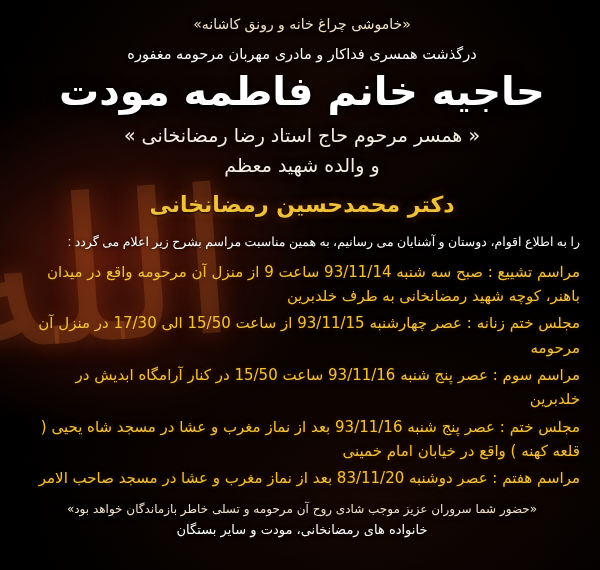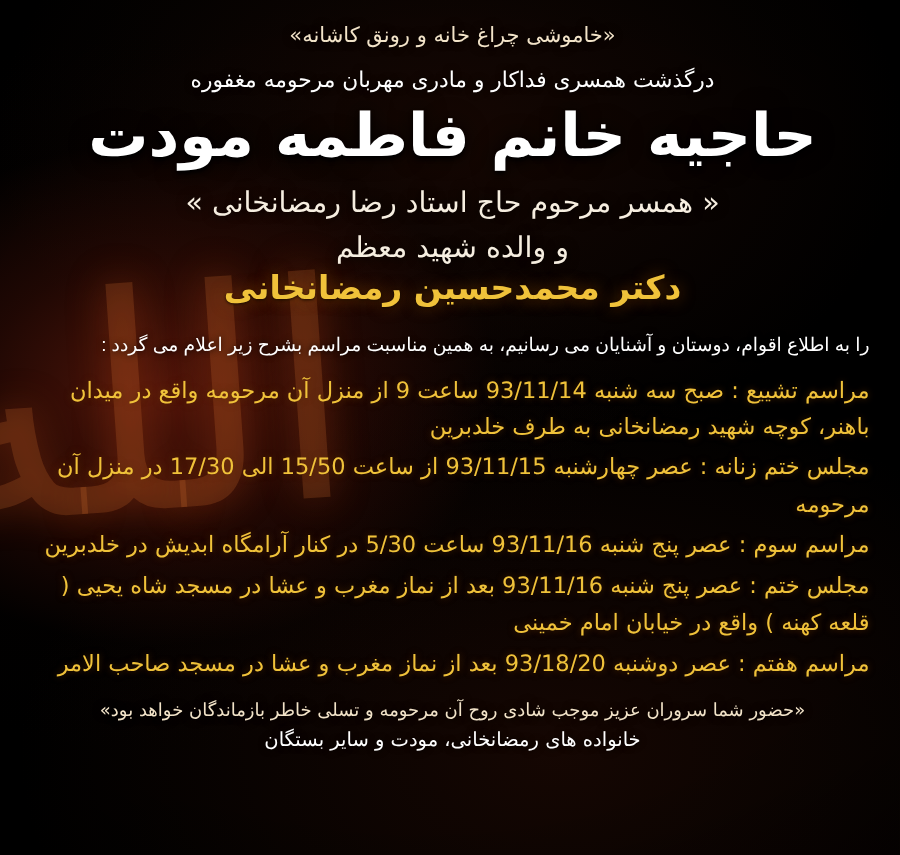--- a/index.html
+++ b/index.html
@@ -84,21 +84,21 @@
     font-family: "DejaVu Sans", sans-serif;
     font-size: 19px;
     color: #f6eee0;
     margin: 10px 0 8px 0;
     text-shadow: 0 0 8px rgba(0,0,0,0.9);
   }
   .relation-2 {
     font-family: "DejaVu Sans", sans-serif;
     font-size: 19px;
     color: #f6eee0;
-    margin: 0 0 4px 0;
+    margin: 0 0 16px 0;
     text-shadow: 0 0 8px rgba(0,0,0,0.9);
   }
   .son-name {
     font-family: "DejaVu Sans", sans-serif;
     font-size: 22px;
     font-weight: bold;
     color: #f0c23a;
     margin: 4px 0 16px 0;
     text-shadow: 0 0 10px rgba(120,60,0,0.8), 0 1px 2px rgba(0,0,0,0.9);
   }
@@ -157,23 +157,23 @@
     <div class="relation-1">« همسر مرحوم حاج استاد رضا رمضانخانی »</div>
     <div class="relation-2">و والده شهید معظم</div>
 
     <div class="son-name">دکتر محمدحسین رمضانخانی</div>
 
     <div class="announce">را به اطلاع اقوام، دوستان و آشنایان می رسانیم، به همین مناسبت مراسم بشرح زیر اعلام می گردد :</div>
 
     <div class="events">
       <div class="event">مراسم تشییع : صبح سه شنبه 93/11/14 ساعت 9 از منزل آن مرحومه واقع در میدان باهنر، کوچه شهید رمضانخانی به طرف خلدبرین</div>
       <div class="event">مجلس ختم زنانه : عصر چهارشنبه 93/11/15 از ساعت 15/50 الی 17/30 در منزل آن مرحومه</div>
-      <div class="event">مراسم سوم : عصر پنج شنبه 93/11/16 ساعت 5/30 در کنار آرامگاه ابدیش در خلدبرین</div>
+      <div class="event">مراسم سوم : عصر پنج شنبه 93/11/16 ساعت 15/50 در کنار آرامگاه ابدیش در خلدبرین</div>
       <div class="event">مجلس ختم : عصر پنج شنبه 93/11/16 بعد از نماز مغرب و عشا در مسجد شاه یحیی ( قلعه کهنه ) واقع در خیابان امام خمینی</div>
-      <div class="event">مراسم هفتم : عصر دوشنبه 93/18/20 بعد از نماز مغرب و عشا در مسجد صاحب الامر</div>
+      <div class="event">مراسم هفتم : عصر دوشنبه 83/11/20 بعد از نماز مغرب و عشا در مسجد صاحب الامر</div>
     </div>
 
     <div class="poem-bottom">«حضور شما سروران عزیز موجب شادی روح آن مرحومه و تسلی خاطر بازماندگان خواهد بود»</div>
 
     <div class="family">خانواده های رمضانخانی، مودت و سایر بستگان</div>
 
   </div>
 </div>
 
 </body></html>

